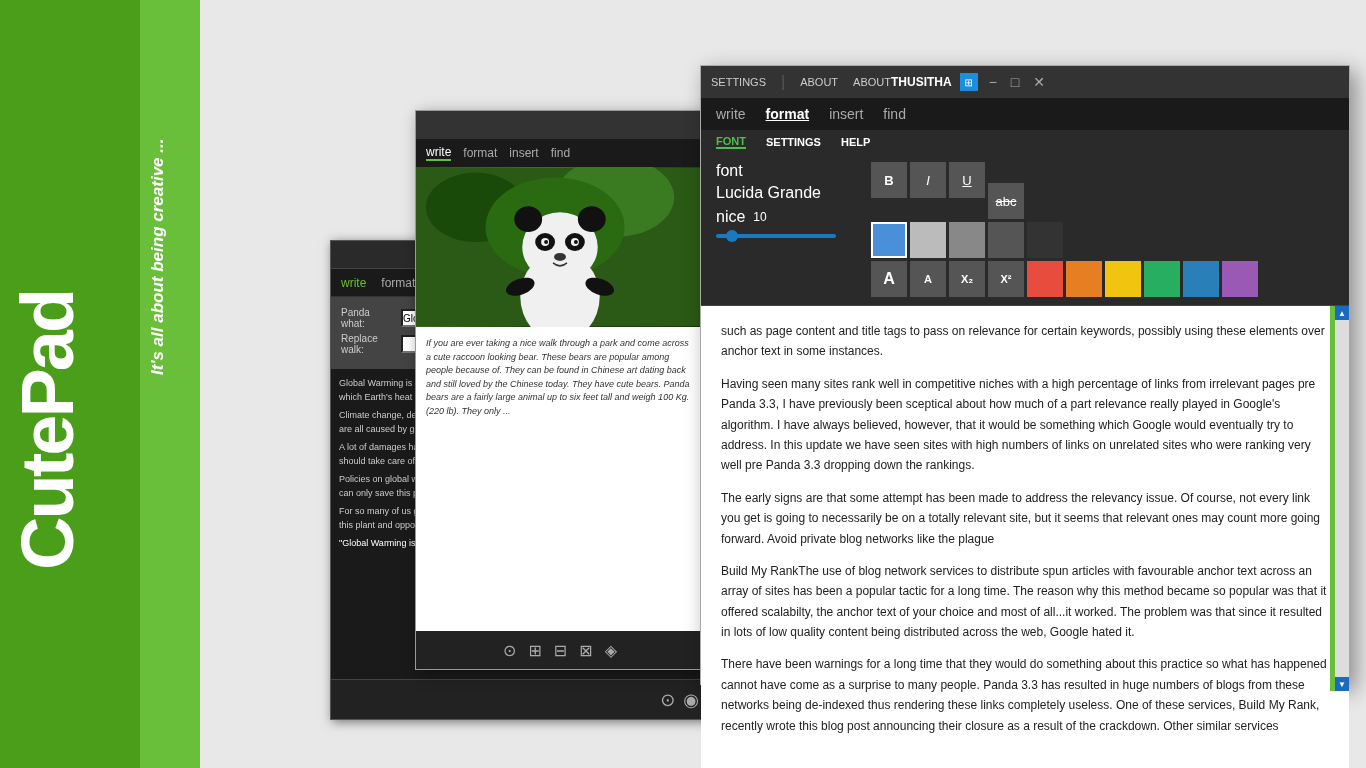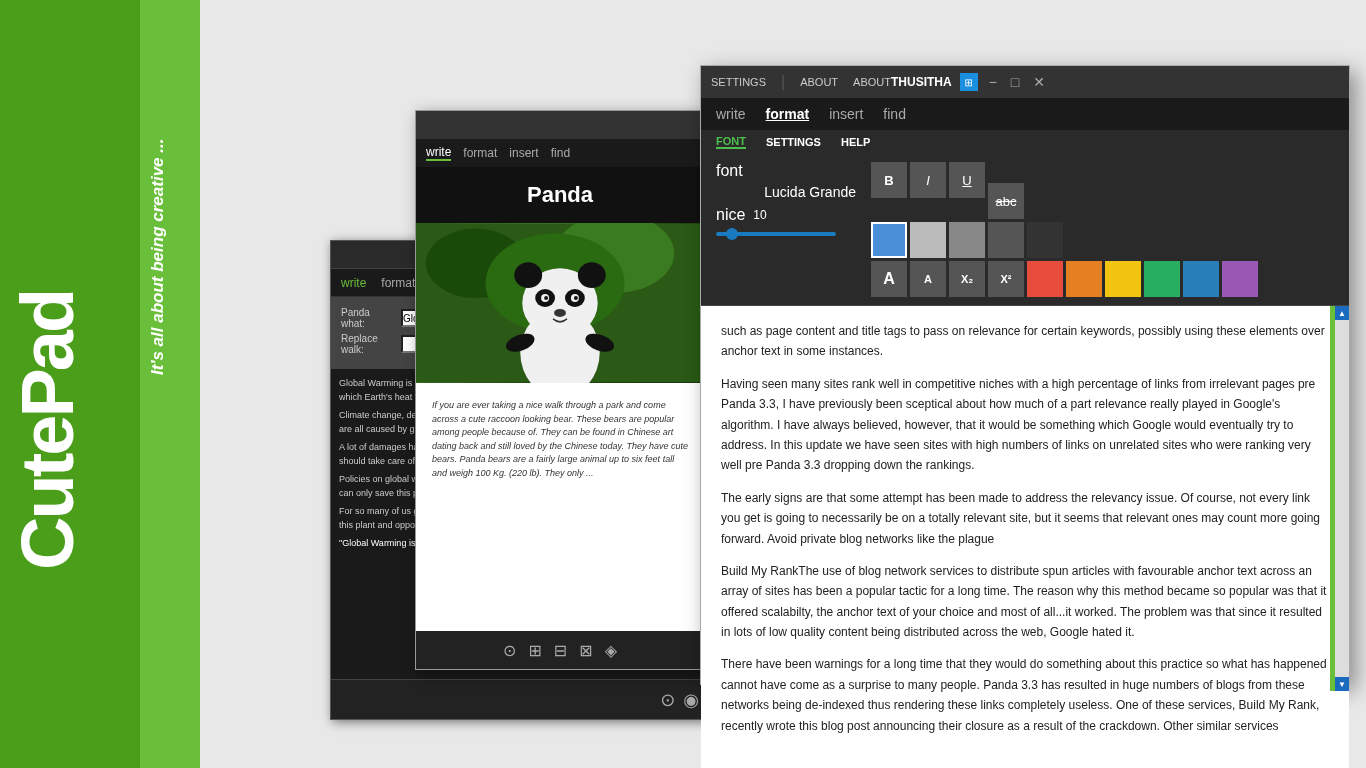--- a/index.html
+++ b/index.html
@@ -162,21 +162,21 @@
       gap: 10px;
     }
     .panda-image {
       width: 100%;
       height: 160px;
       background: linear-gradient(135deg, #2d5a1b 0%, #4a8a2a 30%, #1a3a0a 60%, #0a1a05 100%);
       position: relative;
       overflow: hidden;
     }
     .window-mid-body {
-      padding: 16px;
+      padding: 10px;
       font-size: 9px;
       line-height: 1.5;
       color: #333;
       font-style: italic;
     }
     .window-mid-footer {
       position: absolute;
       bottom: 0; left: 0; right: 0;
       height: 38px;
       background: #222;
@@ -244,21 +244,21 @@
       background: #2a2a2a;
       padding: 8px 15px;
       border-bottom: 1px solid #444;
     }
     .font-row {
       display: flex;
       align-items: flex-start;
       gap: 15px;
     }
     .font-label { color: #fff; font-size: 16px; font-weight: 300; }
-    .font-name { color: #fff; font-size: 14px; text-align: right; }
+    .font-name { color: #fff; font-size: 16px; }
     .size-label { color: #fff; font-size: 16px; font-weight: 300; }
     .size-val { color: #fff; font-size: 12px; }
     .size-slider {
       width: 120px;
       height: 4px;
       background: #1a7abf;
       border-radius: 2px;
       position: relative;
       margin-top: 4px;
     }
@@ -398,21 +398,20 @@
 <div class="window-mid">
   <div class="window-mid-titlebar">
     <span style="color:#fff;font-size:10px;"></span>
   </div>
   <div class="window-mid-menu">
     <span class="active-menu">write</span>
     <span style="color:#aaa;font-size:12px;">format</span>
     <span style="color:#aaa;font-size:12px;">insert</span>
     <span style="color:#aaa;font-size:12px;">find</span>
   </div>
-  <div class="window-mid-title">Panda</div>
 
   <div class="panda-image">
     
     <svg width="100%" height="160" viewBox="0 0 290 160" xmlns="http://www.w3.org/2000/svg">
 
       <rect width="290" height="160" fill="#2a5a15"></rect>
       <ellipse cx="60" cy="40" rx="50" ry="35" fill="#1a4a0a"></ellipse>
       <ellipse cx="200" cy="30" rx="60" ry="40" fill="#3a7a20"></ellipse>
       <ellipse cx="140" cy="60" rx="70" ry="50" fill="#2a6a10"></ellipse>
 

